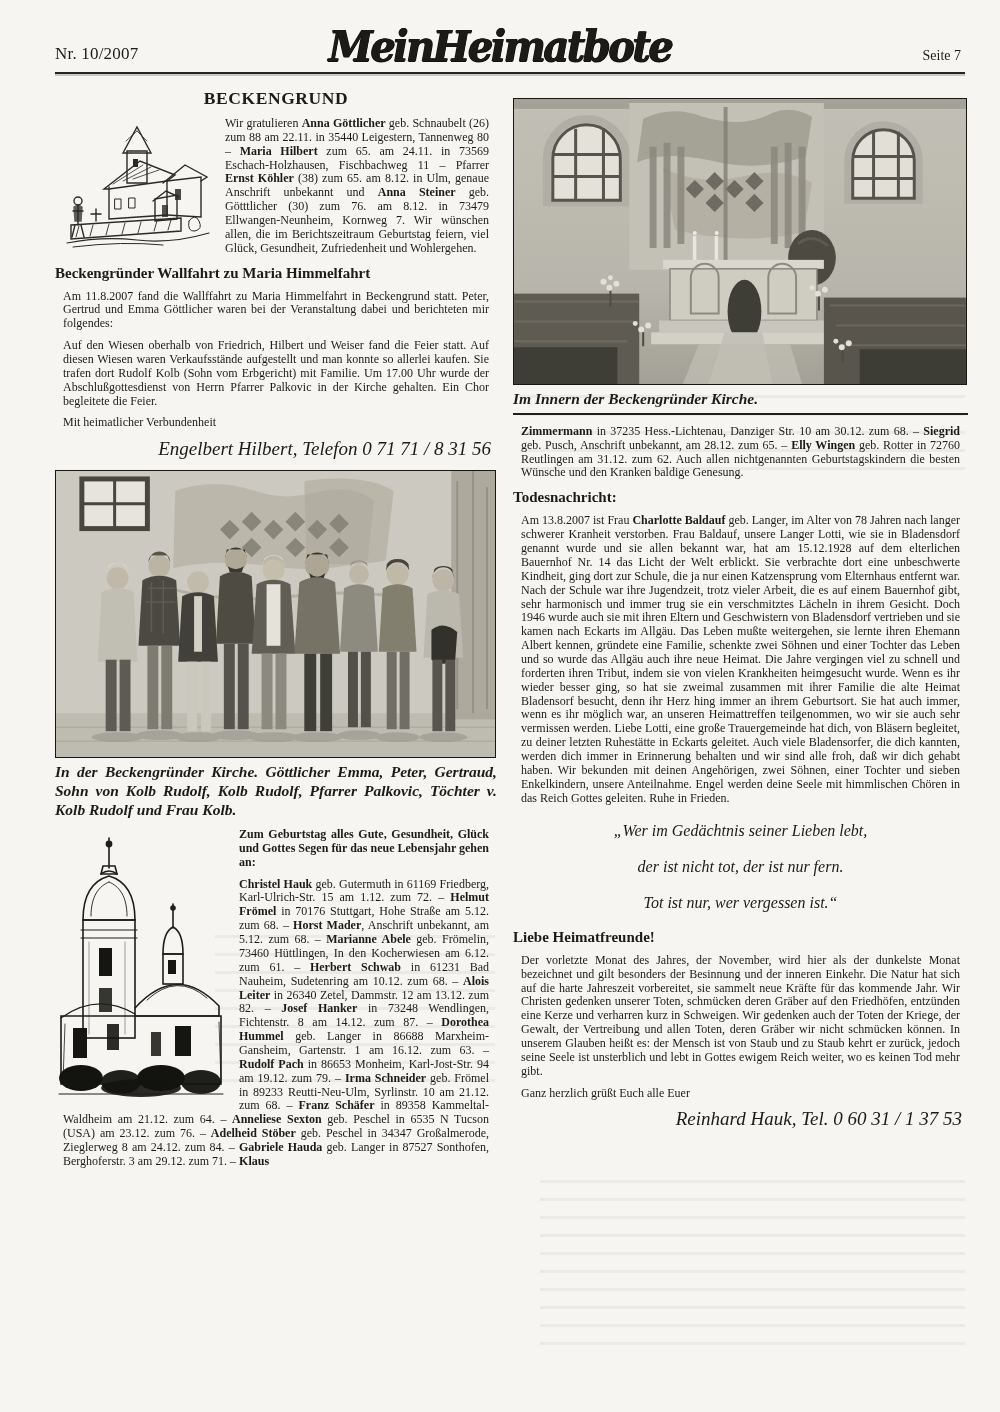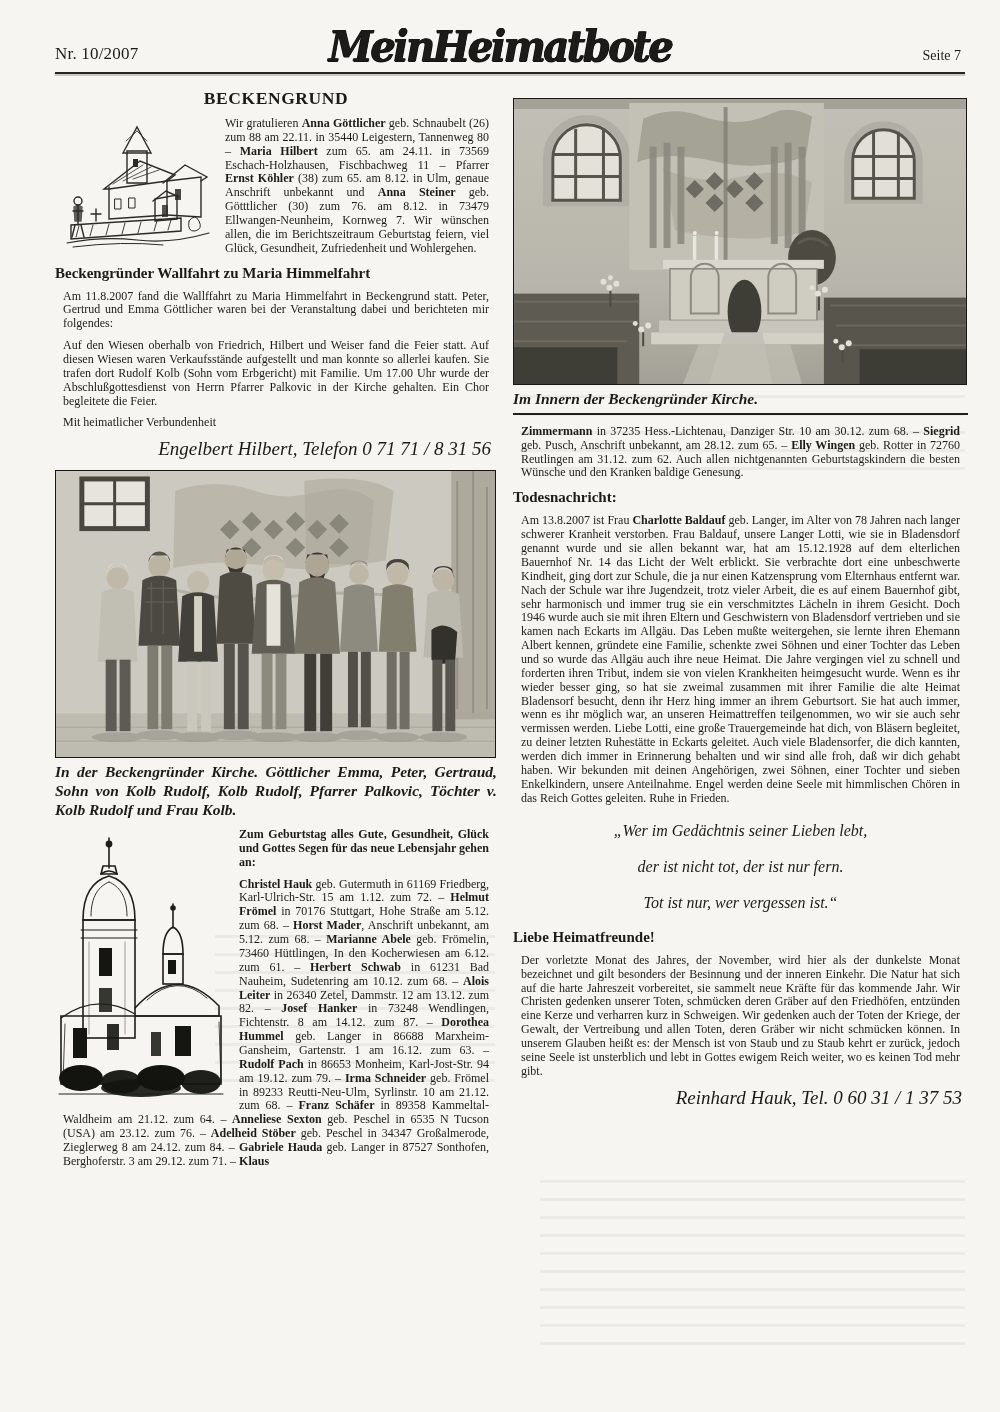--- a/index.html
+++ b/index.html
@@ -396,17 +396,18 @@
       <p class="body-text"><span>Am 13.8.2007 ist Frau </span><b>Charlotte Baldauf</b><span> geb. Langer, im Alter von 78 Jahren nach langer schwerer Kranheit verstorben. Frau Baldauf, unsere Langer Lotti, wie sie in Bladensdorf genannt wurde und sie allen bekannt war, hat am 15.12.1928 auf dem elterlichen Bauernhof Nr. 14 das Licht der Welt erblickt. Sie verbrachte dort eine unbeschwerte Kindheit, ging dort zur Schule, die ja nur einen Katzensprung vom Elternhaus entfernt war. Nach der Schule war ihre Jugendzeit, trotz vieler Arbeit, die es auf einem Bauernhof gibt, sehr harmonisch und immer trug sie ein verschmitztes Lächeln in ihrem Gesicht. Doch 1946 wurde auch sie mit ihren Eltern und Geschwistern von Bladensdorf vertrieben und sie kamen nach Eckarts im Allgäu. Das Leben mußte weitergehen, sie lernte ihren Ehemann Albert kennen, gründete eine Familie, schenkte zwei Söhnen und einer Tochter das Leben und so wurde das Allgäu auch ihre neue Heimat. Die Jahre vergingen viel zu schnell und forderten ihren Tribut, indem sie von vielen Krankheiten heimgesucht wurde. Wenn es ihr wieder besser ging, so hat sie zweimal zusammen mit ihrer Familie die alte Heimat Bladensorf besucht, denn ihr Herz hing immer an ihrem Geburtsort. Sie hat auch immer, wenn es ihr möglich war, an unseren Heimattreffen teilgenommen, wo wir sie auch sehr vermissen werden. Liebe Lotti, eine große Trauergemeinde hat dich, von Bläsern begleitet, zu deiner letzten Ruhestätte in Eckarts geleitet. Auch viele Bladensorfer, die dich kannten, werden dich immer in Erinnerung behalten und wir sind alle froh, daß wir dich gehabt haben. Wir bekunden mit deinen Angehörigen, zwei Söhnen, einer Tochter und sieben Enkelkindern, unsere Anteilnahme. Engel werden deine Seele mit himmlischen Chören in das Reich Gottes geleiten. Ruhe in Frieden.</span></p>
 
       <div class="poem">
         <p>„Wer im Gedächtnis seiner Lieben lebt,</p>
         <p>der ist nicht tot, der ist nur fern.</p>
         <p>Tot ist nur, wer vergessen ist.“</p>
       </div>
 
       <h3 class="sub-heading">Liebe Heimatfreunde!</h3>
       <p class="body-text">Der vorletzte Monat des Jahres, der November, wird hier als der dunkelste Monat bezeichnet und gilt besonders der Besinnung und der inneren Einkehr. Die Natur hat sich auf die harte Jahreszeit vorbereitet, sie sammelt neue Kräfte für das kommende Jahr. Wir Christen gedenken unserer Toten, schmücken deren Gräber auf den Friedhöfen, entzünden eine Kerze und verharren kurz in Schweigen. Wir gedenken auch der Toten der Kriege, der Gewalt, der Vertreibung und allen Toten, deren Gräber wir nicht schmücken können. In unserem Glauben heißt es: der Mensch ist von Staub und zu Staub kehrt er zurück, jedoch seine Seele ist unsterblich und lebt in Gottes ewigem Reich weiter, wo es keinen Tod mehr gibt.</p>
+      <p class="body-text" style="text-align:left;">Ganz herzlich grüßt Euch alle Euer</p>
       <p class="sig">Reinhard Hauk, Tel. 0 60 31 / 1 37 53</p>
 
     </section>
   </main>
 </div>
 
 </body></html>

